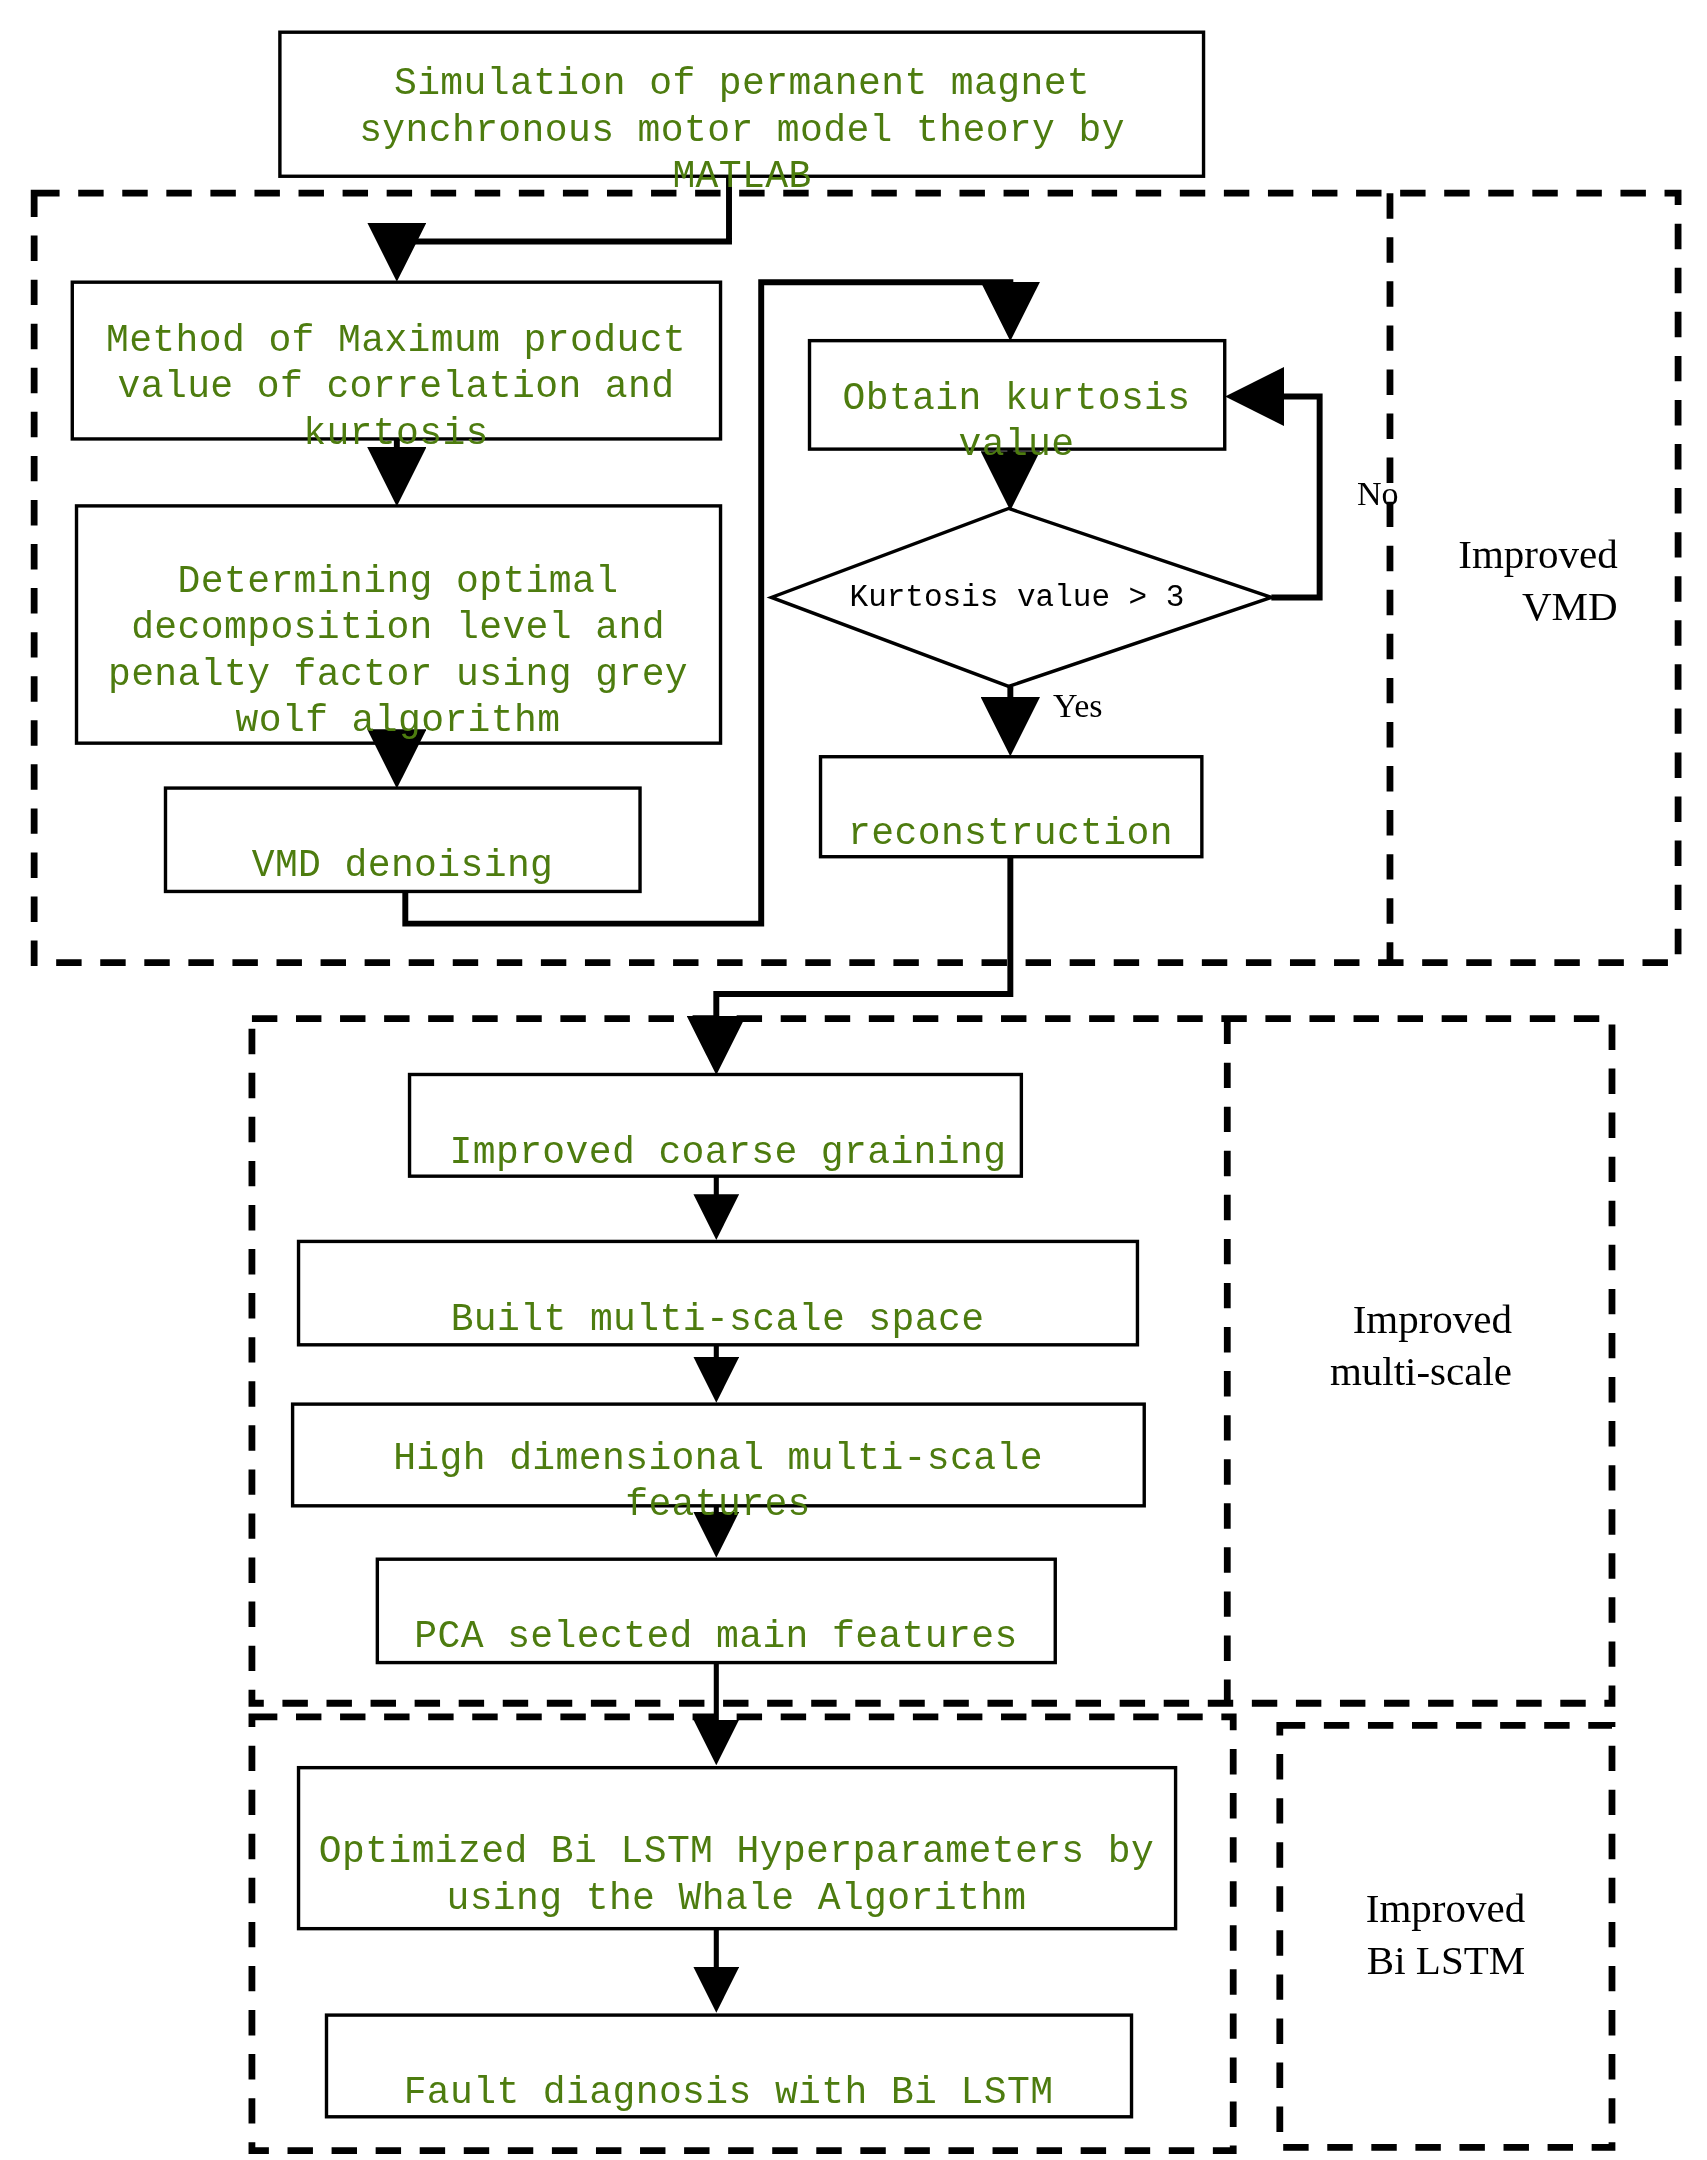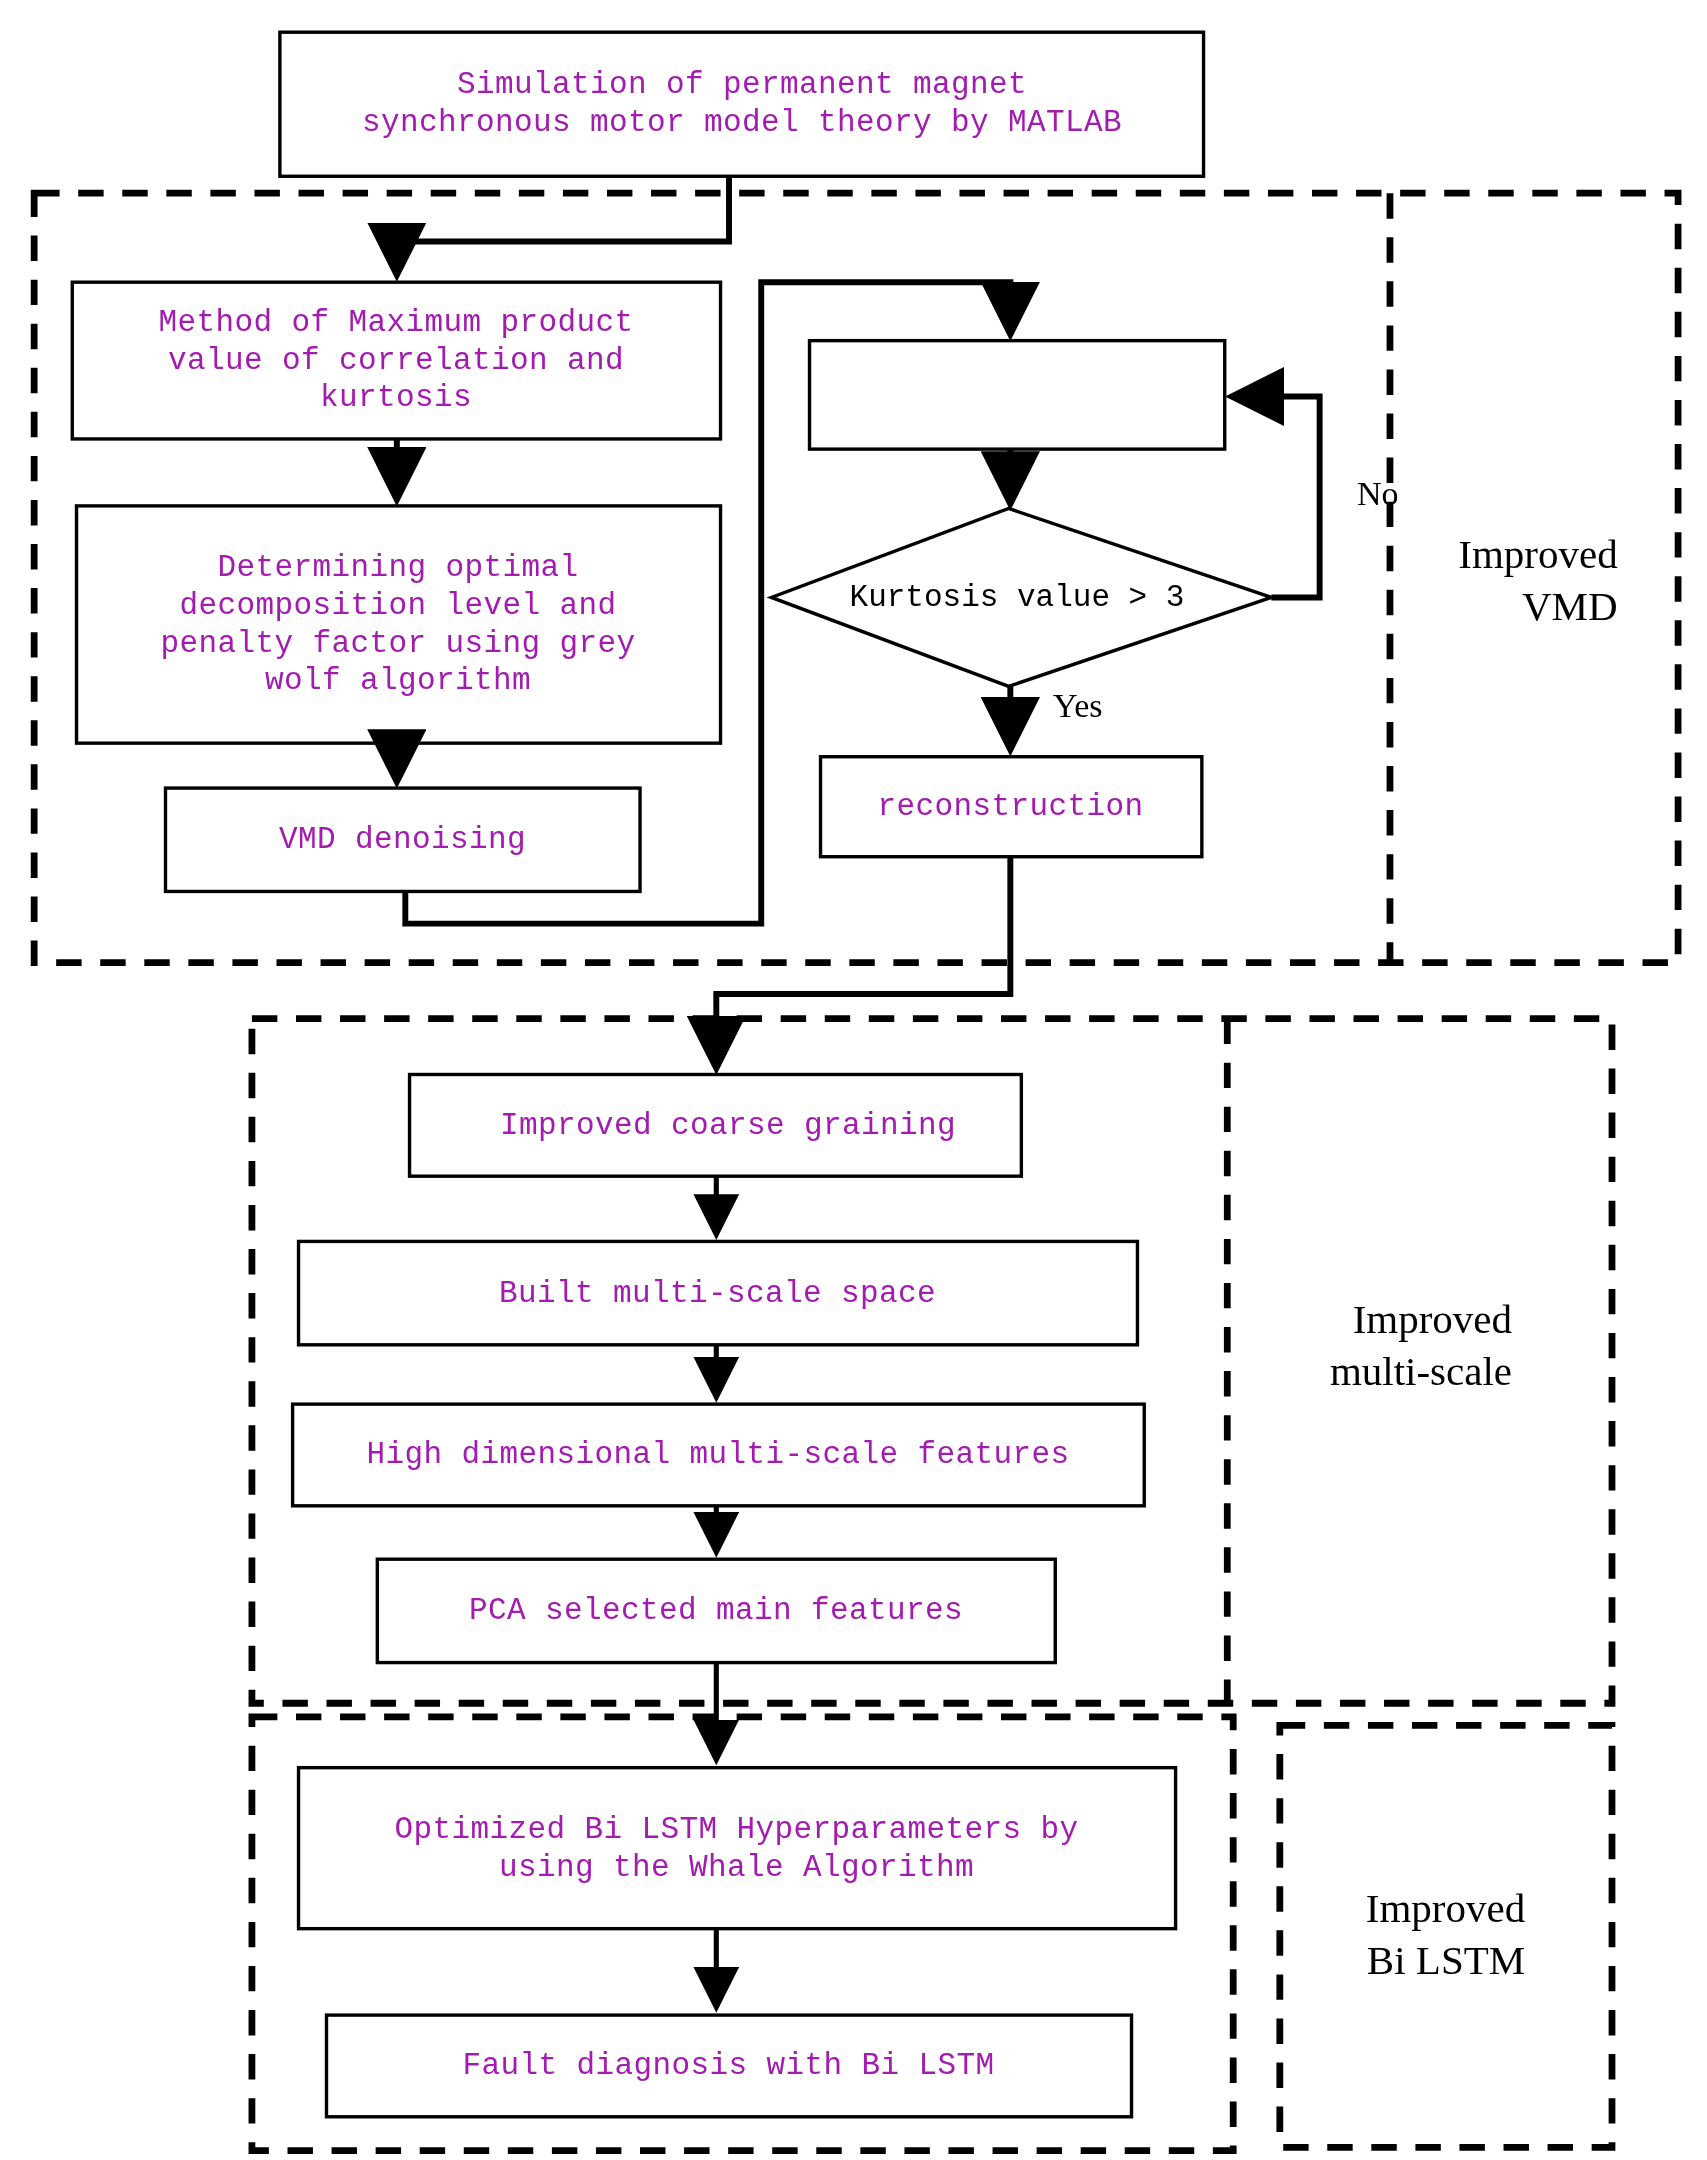--- a/index.html
+++ b/index.html
@@ -24,26 +24,27 @@
     width: 1708px;
     height: 2160px;
   }
   .boxtext {
     position: absolute;
     display: flex;
     align-items: center;
     justify-content: center;
     text-align: center;
     font-family: "Liberation Mono", "DejaVu Sans Mono", monospace;
-    font-size: 31px;
+    font-size: 38px;
     line-height: 1.22;
-    color: #a21caf;
+    color: #4d7c0f;
     letter-spacing: 0.4px;
     white-space: pre-line;
     pointer-events: auto;
+    margin-top: 27px;
   }
   .grouplabel {
     position: absolute;
     display: flex;
     align-items: center;
     justify-content: center;
     text-align: right;
     font-family: "Liberation Serif", "DejaVu Serif", serif;
     font-size: 41px;
     line-height: 1.28;
@@ -153,20 +154,22 @@
 value of correlation and
 kurtosis</div>
 
   <div class="boxtext" style="left:76px; top:506px; width:644px; height:237px;">Determining optimal
 decomposition level and
 penalty factor using grey
 wolf algorithm</div>
 
   <div class="boxtext" style="left:165px; top:788px; width:475px; height:103px;">VMD denoising</div>
 
+  <div class="boxtext" style="left:809px; top:341px; width:415px; height:108px;">Obtain kurtosis
+value</div>
 
   <div class="diamondtext" style="left:771px; top:562px; width:492px; height:71px;">Kurtosis value &gt; 3</div>
 
   <div class="boxtext" style="left:820px; top:757px; width:381px; height:100px;">reconstruction</div>
 
   <div class="boxtext" style="left:409px; top:1075px; width:612px; height:102px;padding-left:13px;">Improved coarse graining</div>
 
   <div class="boxtext" style="left:298px; top:1242px; width:839px; height:103px;">Built multi-scale space</div>
 
   <div class="boxtext" style="left:292px; top:1404px; width:852px; height:102px;">High dimensional multi-scale features</div>

